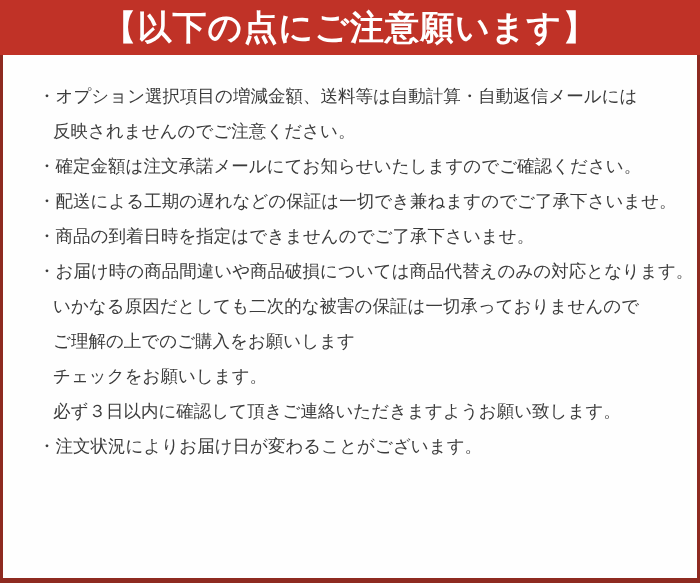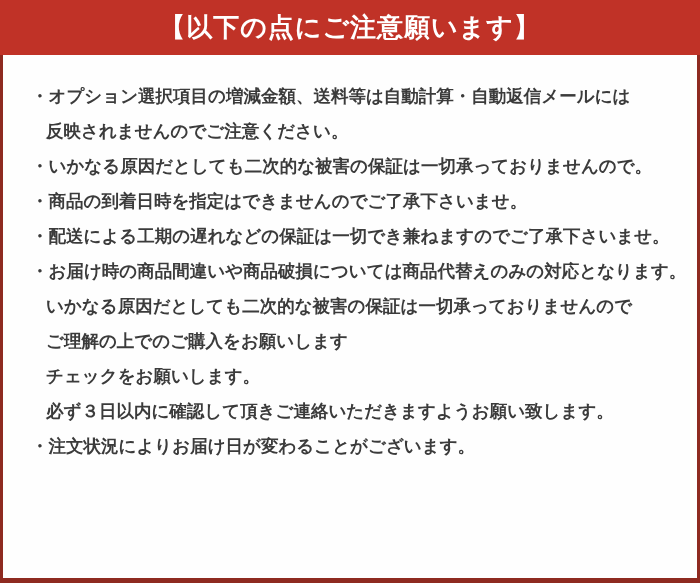--- a/index.html
+++ b/index.html
@@ -15,39 +15,38 @@
   .header {
     height: 55px;
     background: var(--header-bg, #c03227);
     display: flex;
     align-items: center;
     justify-content: center;
   }
   .title {
     margin: 0;
     color: var(--title-color, #ffffff);
-    font-size: 26px;
+    font-size: 34px;
     font-weight: bold;
     letter-spacing: 1px;
     white-space: nowrap;
   }
   .content {
     position: absolute;
     top: 55px;
     left: 0;
     right: 0;
     bottom: 0;
     box-sizing: border-box;
     background: var(--content-bg, #fefefe);
     border-left: 3px solid var(--border-color, #8e2a20);
     border-right: 3px solid var(--border-color, #8e2a20);
     border-bottom: 5px solid var(--border-color, #8e2a20);
-    padding: 24px 8px 0 28px;
+    padding: 24px 8px 0 35px;
     overflow: hidden;
-    font-weight: bold;
   }
   .notice-list {
     list-style: none;
     margin: 0;
     padding: 0;
   }
   .notice-line {
     font-size: 17.5px;
     line-height: 35px;
     color: var(--text-color, #3b3b3b);
@@ -65,23 +64,23 @@
 <body>
 
 <div class="page" style="--header-bg: #c03227; --border-color: #8e2a20; --content-bg: #fefefe; --title-color: #ffffff; --text-color: #3b3b3b;">
   <header class="header">
     <h1 class="title">【以下の点にご注意願います】</h1>
   </header>
   <div class="content">
     <ul class="notice-list">
         <li class="notice-line first"><span class="bullet">・</span><span>オプション選択項目の増減金額、送料等は自動計算・自動返信メールには</span></li>
         <li class="notice-line cont"><span>反映されませんのでご注意ください。</span></li>
-        <li class="notice-line first"><span class="bullet">・</span><span>いかなる原因だとしても二次的な被害の保証は一切承っておりませんので。</span></li>
+        <li class="notice-line first"><span class="bullet">・</span><span>確定金額は注文承諾メールにてお知らせいたしますのでご確認ください。</span></li>
+        <li class="notice-line first"><span class="bullet">・</span><span>配送による工期の遅れなどの保証は一切でき兼ねますのでご了承下さいませ。</span></li>
         <li class="notice-line first"><span class="bullet">・</span><span>商品の到着日時を指定はできませんのでご了承下さいませ。</span></li>
-        <li class="notice-line first"><span class="bullet">・</span><span>配送による工期の遅れなどの保証は一切でき兼ねますのでご了承下さいませ。</span></li>
         <li class="notice-line first"><span class="bullet">・</span><span>お届け時の商品間違いや商品破損については商品代替えのみの対応となります。</span></li>
         <li class="notice-line cont"><span>いかなる原因だとしても二次的な被害の保証は一切承っておりませんので</span></li>
         <li class="notice-line cont"><span>ご理解の上でのご購入をお願いします</span></li>
         <li class="notice-line cont"><span>チェックをお願いします。</span></li>
         <li class="notice-line cont"><span>必ず３日以内に確認して頂きご連絡いただきますようお願い致します。</span></li>
         <li class="notice-line first"><span class="bullet">・</span><span>注文状況によりお届け日が変わることがございます。</span></li>
       </ul>
   </div>
 </div>
 

